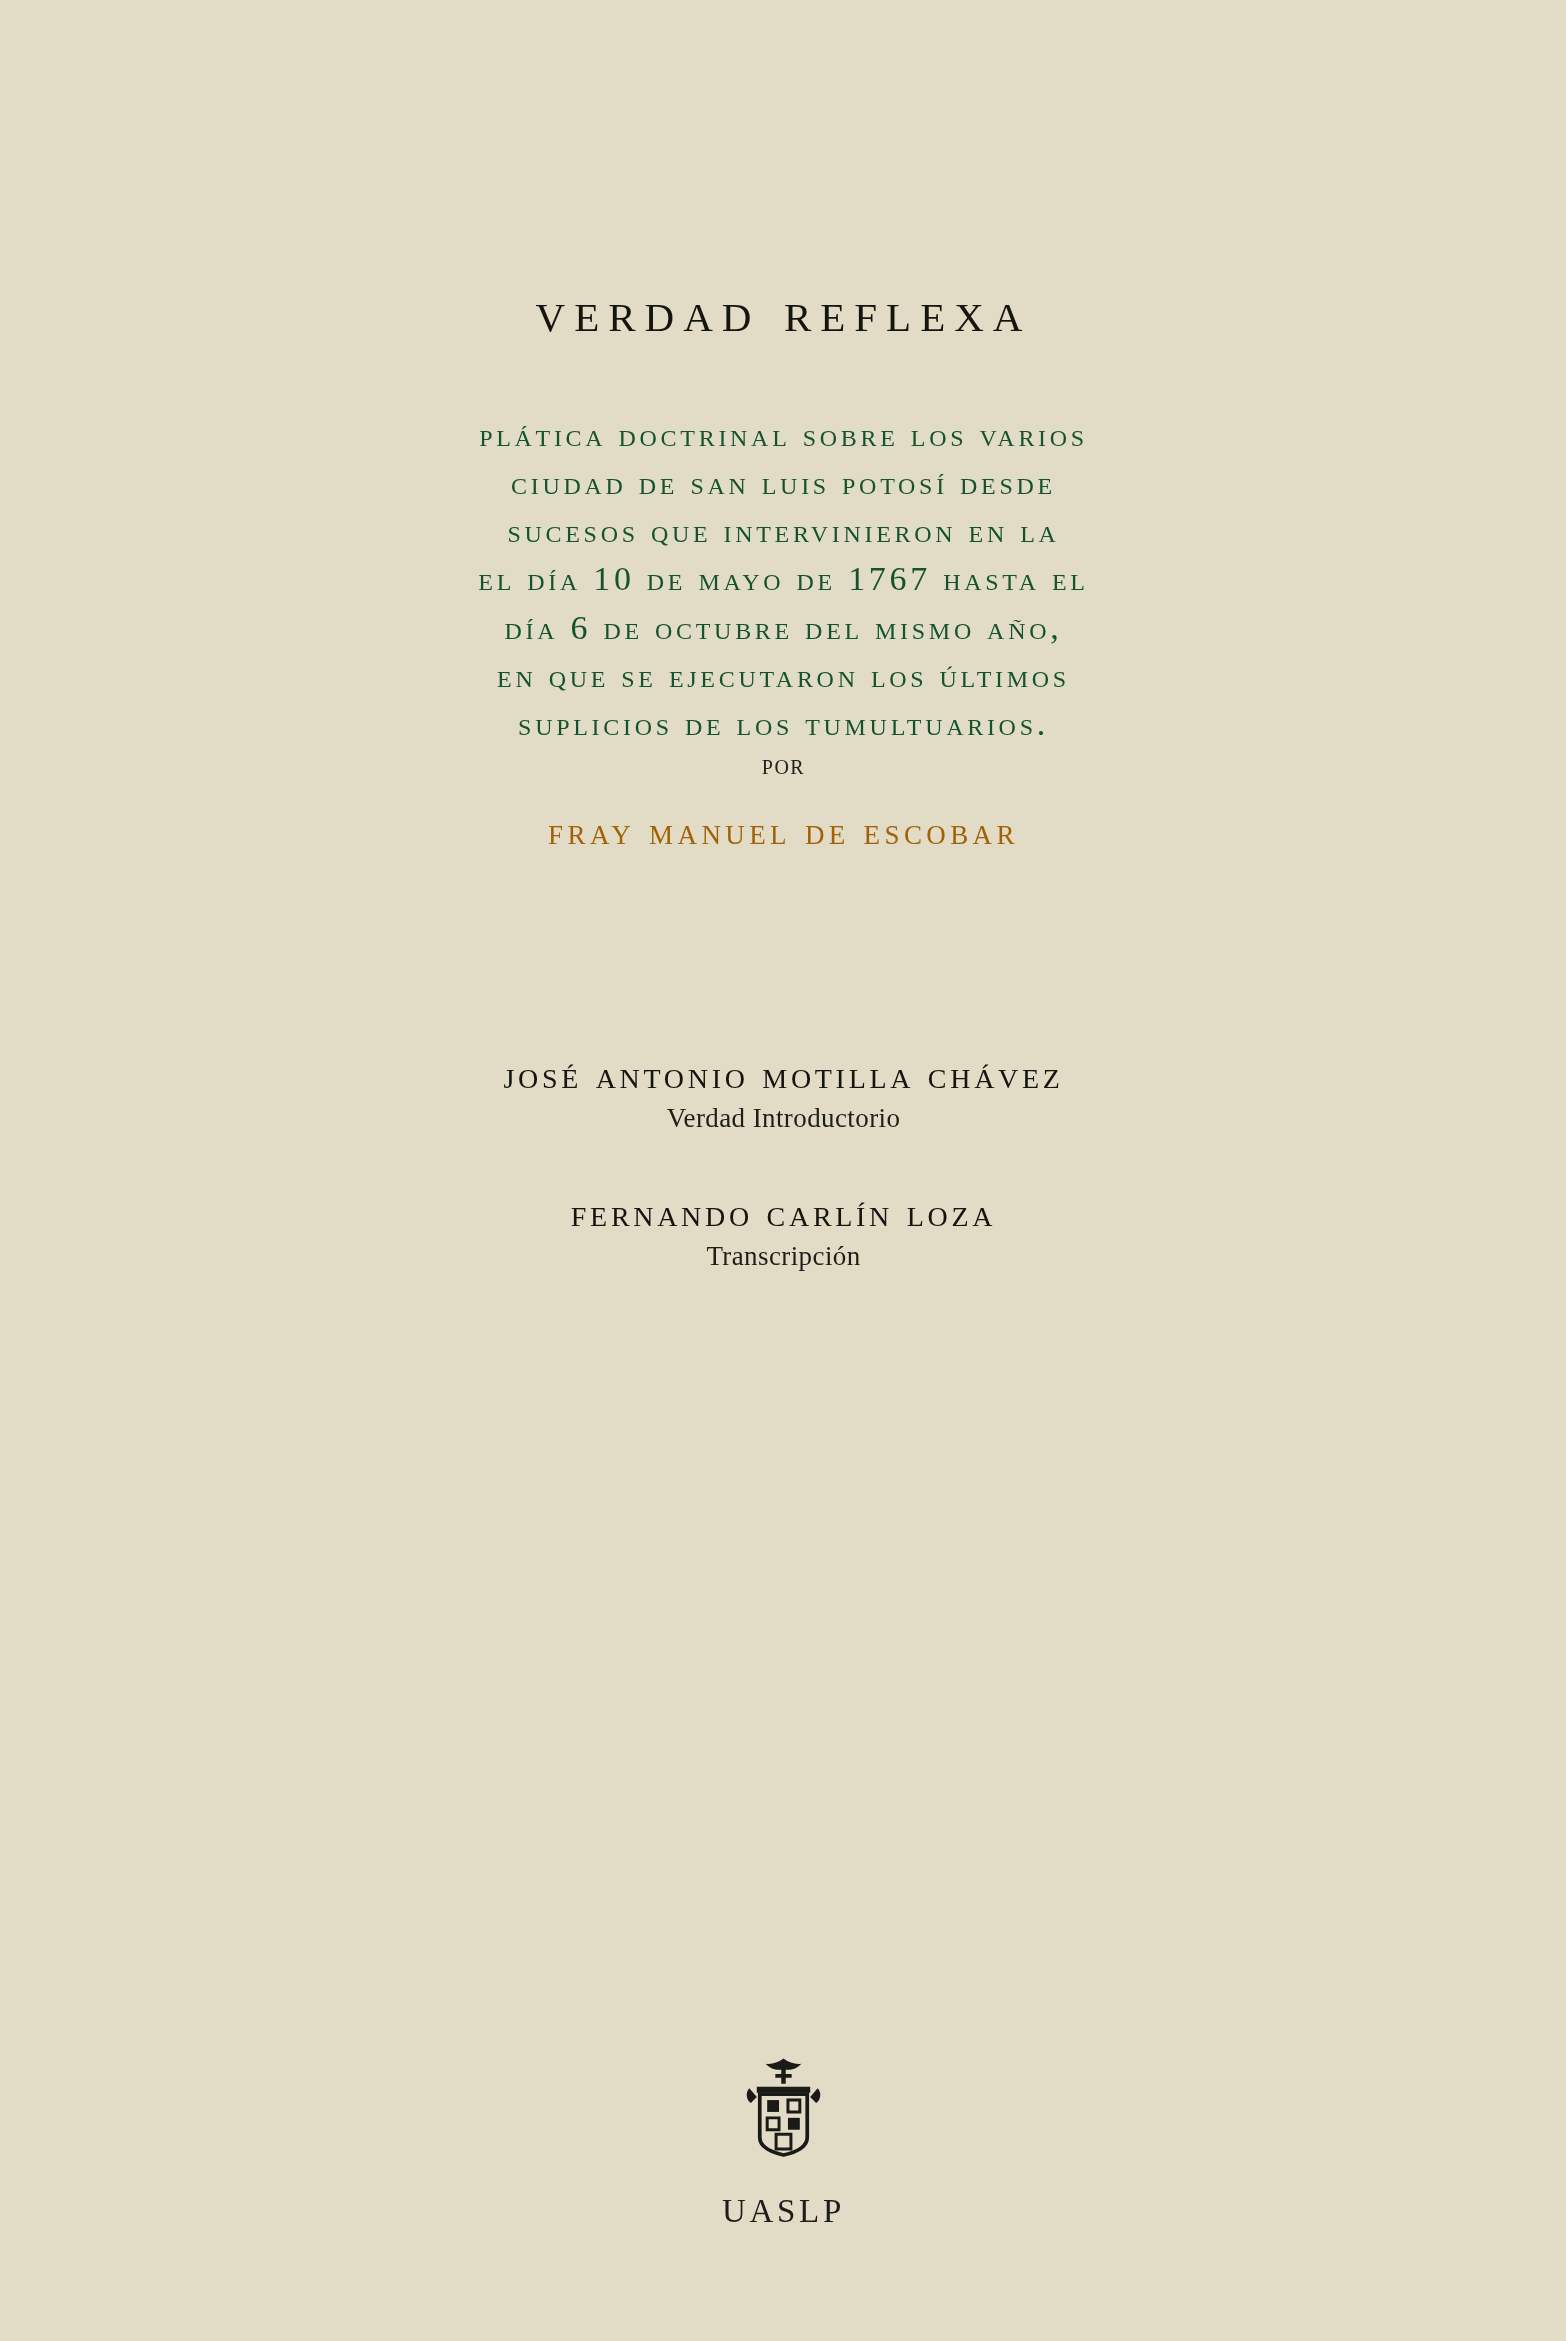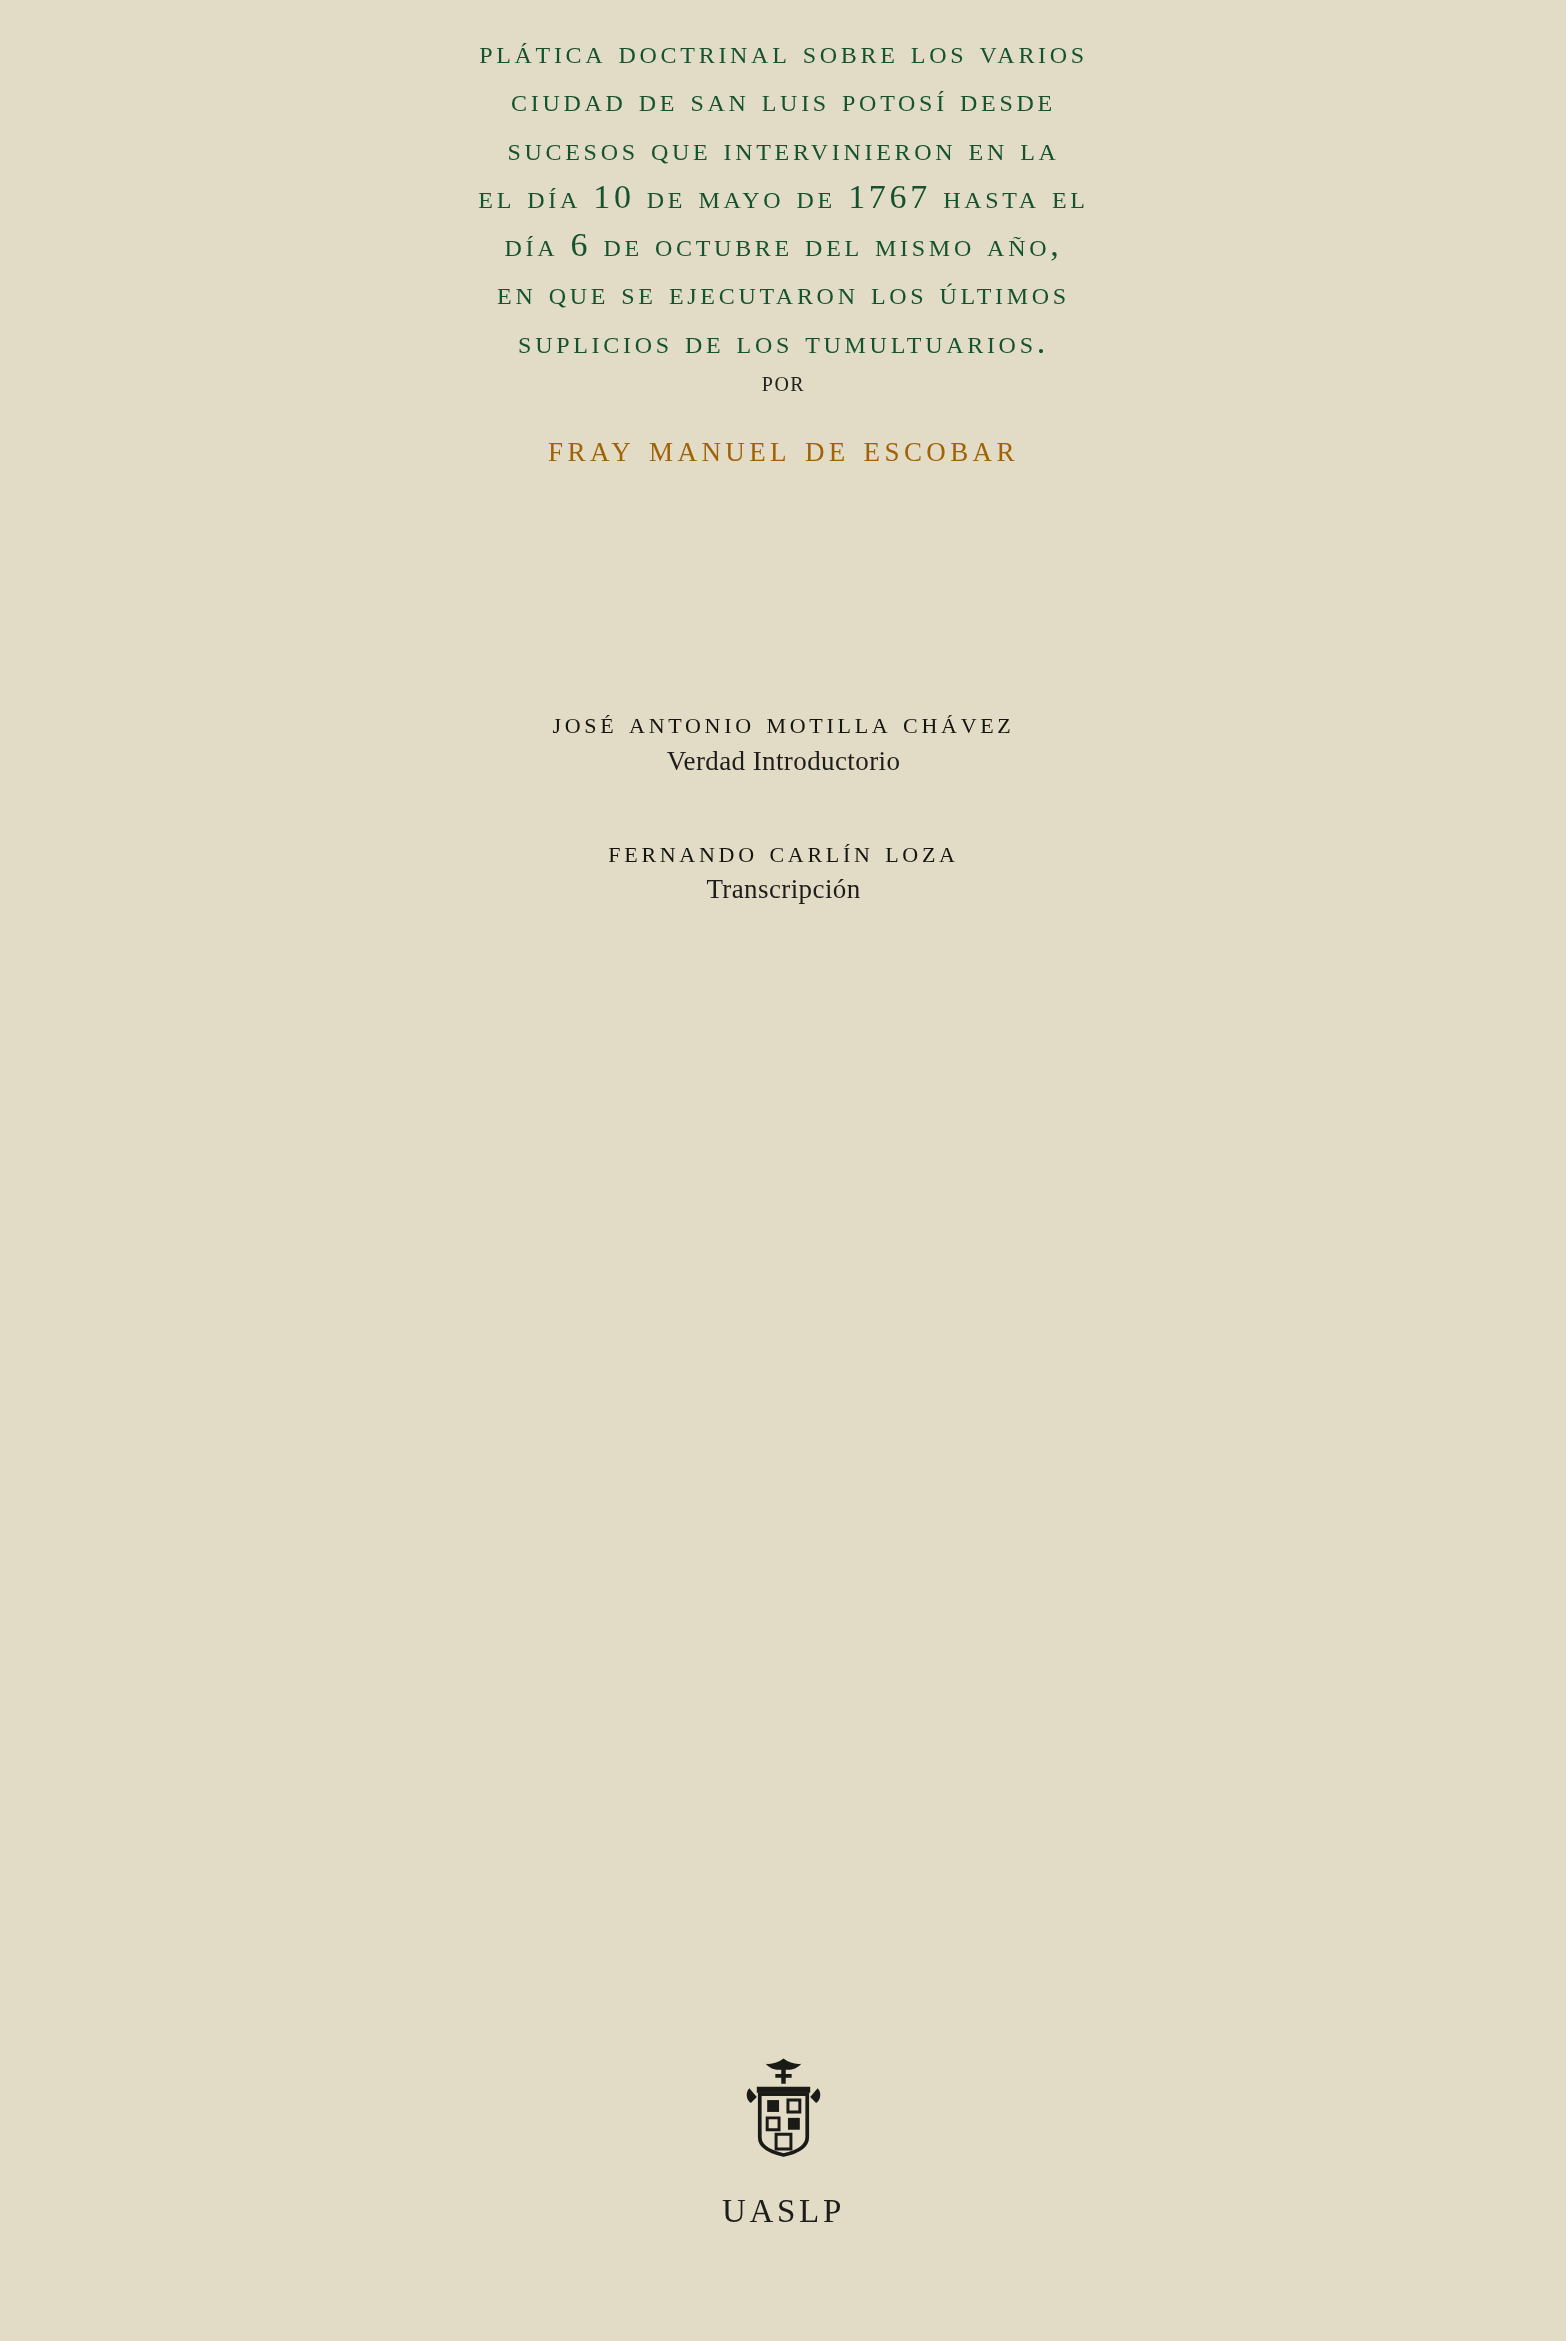--- a/index.html
+++ b/index.html
@@ -70,27 +70,26 @@
   .credits {
     margin-top: 198px;
     width: 100%;
     text-align: center;
   }
   .credit-block + .credit-block {
     margin-top: 55px;
     font-family: Liberation Serif, serif;
   }
   .credit-name {
-    font-size: 32px;
+    font-size: 40px;
     letter-spacing: 3.7px;
     font-variant: small-caps;
     text-transform: lowercase;
     color: #15150f;
     line-height: 1.2;
-    margin-top: 35px;
   }
   .credit-role {
     margin-top: 4.4px;
     font-size: 27px;
     letter-spacing: 0.4px;
     color: #1d1d1a;
   }
 
   .logo-area {
     position: absolute;
@@ -109,20 +108,21 @@
     letter-spacing: 3.7px;
     color: #1d1d1a;
     font-variant: small-caps;
   }
 </style>
 </head>
 <body>
 
 <div class="page">
 
+  <h1 class="title">Verdad Reflexa</h1>
 
   <div class="subtitle">
     <div>Plática doctrinal sobre los varios</div>
     <div>ciudad de San Luis Potosí desde</div>
     <div>sucesos que Intervinieron en la</div>
     <div>el día 10 de Mayo de 1767 hasta el</div>
     <div>día 6 de Octubre del mismo año,</div>
     <div>en que se ejecutaron los últimos</div>
     <div>suplicios de los tumultuarios.</div>
   </div>

